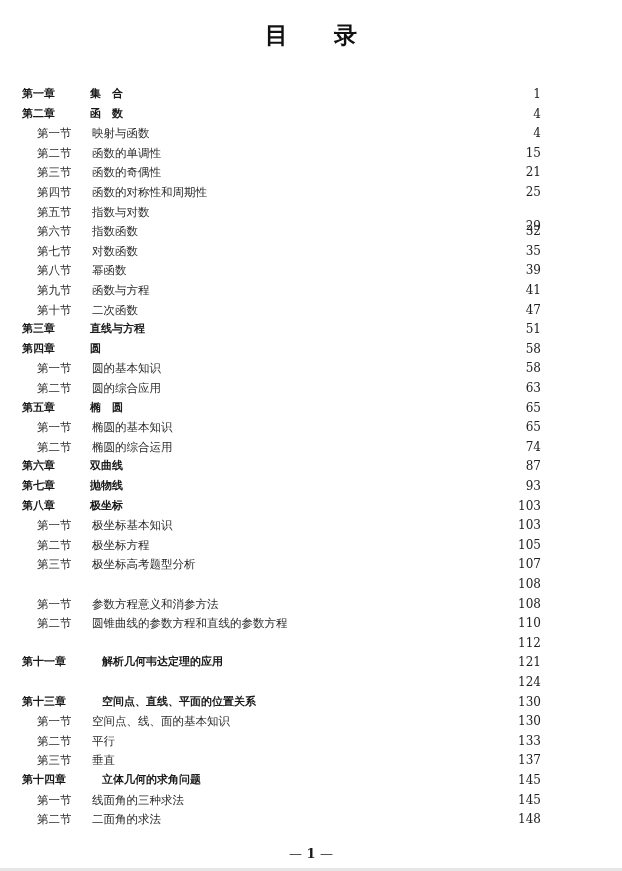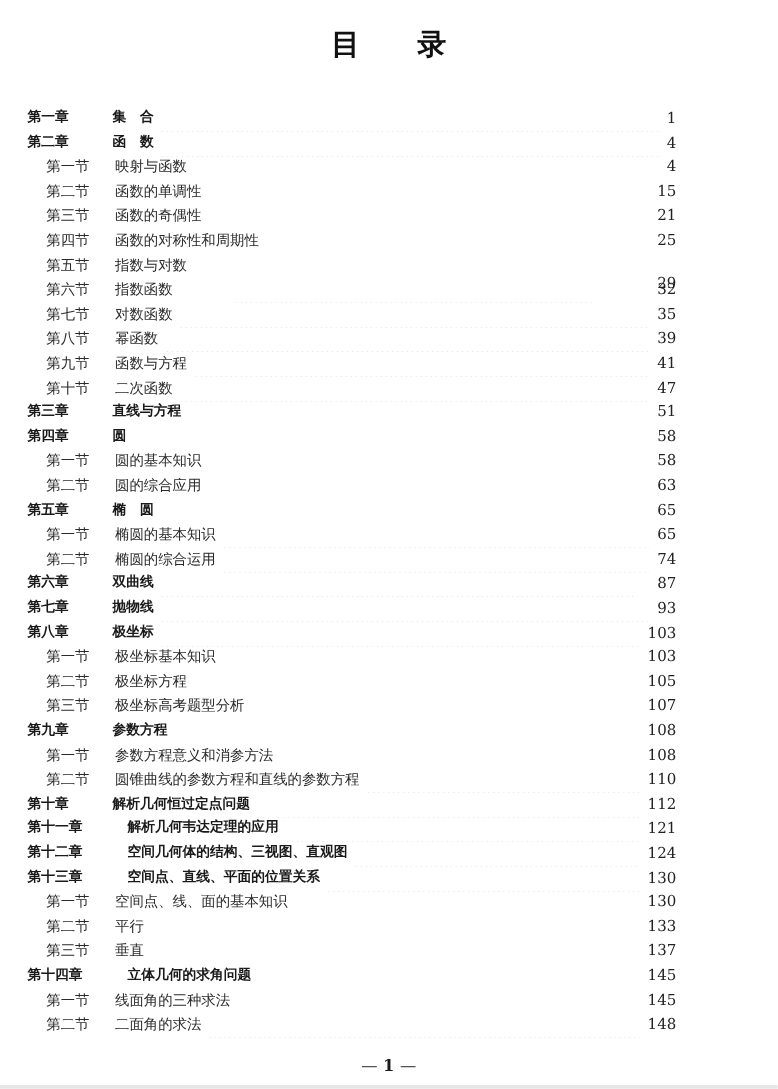--- a/index.html
+++ b/index.html
@@ -244,64 +244,52 @@
     </div>
     <div class="row section" style="top: 470.4px; padding-left: 37px; padding-right: 14px; box-sizing: border-box;">
       <span class="label">
         <span class="num">第三节</span>
         <span class="ttl">极坐标高考题型分析</span>
       </span>
       <span class="dots"></span>
       <span class="page" style="min-width: 8px;">107</span>
     </div>
     <div class="row chapter" style="top: 490px; padding-left: 22px; padding-right: 14px; box-sizing: border-box;">
-      <span class="label">
-        <span class="num">第九章</span>
-        <span class="ttl">参数方程</span>
-      </span>
       <span class="dots"></span>
       <span class="page" style="min-width: 8px;">108</span>
     </div>
     <div class="row section" style="top: 509.6px; padding-left: 37px; padding-right: 14px; box-sizing: border-box;">
       <span class="label">
         <span class="num">第一节</span>
         <span class="ttl">参数方程意义和消参方法</span>
       </span>
       <span class="dots"></span>
       <span class="page" style="min-width: 8px;">108</span>
     </div>
     <div class="row section" style="top: 529.2px; padding-left: 37px; padding-right: 14px; box-sizing: border-box;">
       <span class="label">
         <span class="num">第二节</span>
         <span class="ttl">圆锥曲线的参数方程和直线的参数方程</span>
       </span>
       <span class="dots"></span>
       <span class="page" style="min-width: 8px;">110</span>
     </div>
     <div class="row chapter" style="top: 548.8px; padding-left: 22px; padding-right: 14px; box-sizing: border-box;">
-      <span class="label">
-        <span class="num">第十章</span>
-        <span class="ttl">解析几何恒过定点问题</span>
-      </span>
       <span class="dots"></span>
       <span class="page" style="min-width: 8px;">112</span>
     </div>
     <div class="row chapter" style="top: 568.4px; padding-left: 22px; padding-right: 14px; box-sizing: border-box; justify-content: center;">
       <span class="label">
         <span class="num" style="width: 80px;">第十一章</span>
         <span class="ttl">解析几何韦达定理的应用</span>
       </span>
       <span class="dots"></span>
       <span class="page" style="min-width: 8px;">121</span>
     </div>
     <div class="row chapter" style="top: 588px; padding-left: 22px; padding-right: 14px; box-sizing: border-box;">
-      <span class="label">
-        <span class="num" style="width: 80px;">第十二章</span>
-        <span class="ttl">空间几何体的结构、三视图、直观图</span>
-      </span>
       <span class="dots"></span>
       <span class="page" style="min-width: 8px;">124</span>
     </div>
     <div class="row chapter" style="top: 607.6px; padding-left: 22px; padding-right: 14px; box-sizing: border-box;">
       <span class="label">
         <span class="num" style="width: 80px;">第十三章</span>
         <span class="ttl">空间点、直线、平面的位置关系</span>
       </span>
       <span class="dots"></span>
       <span class="page" style="min-width: 8px;">130</span>

